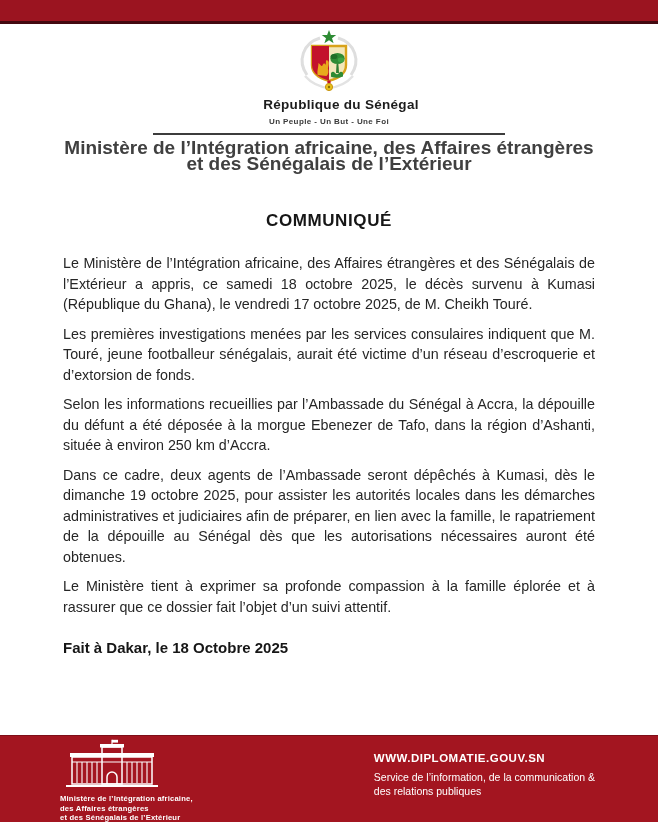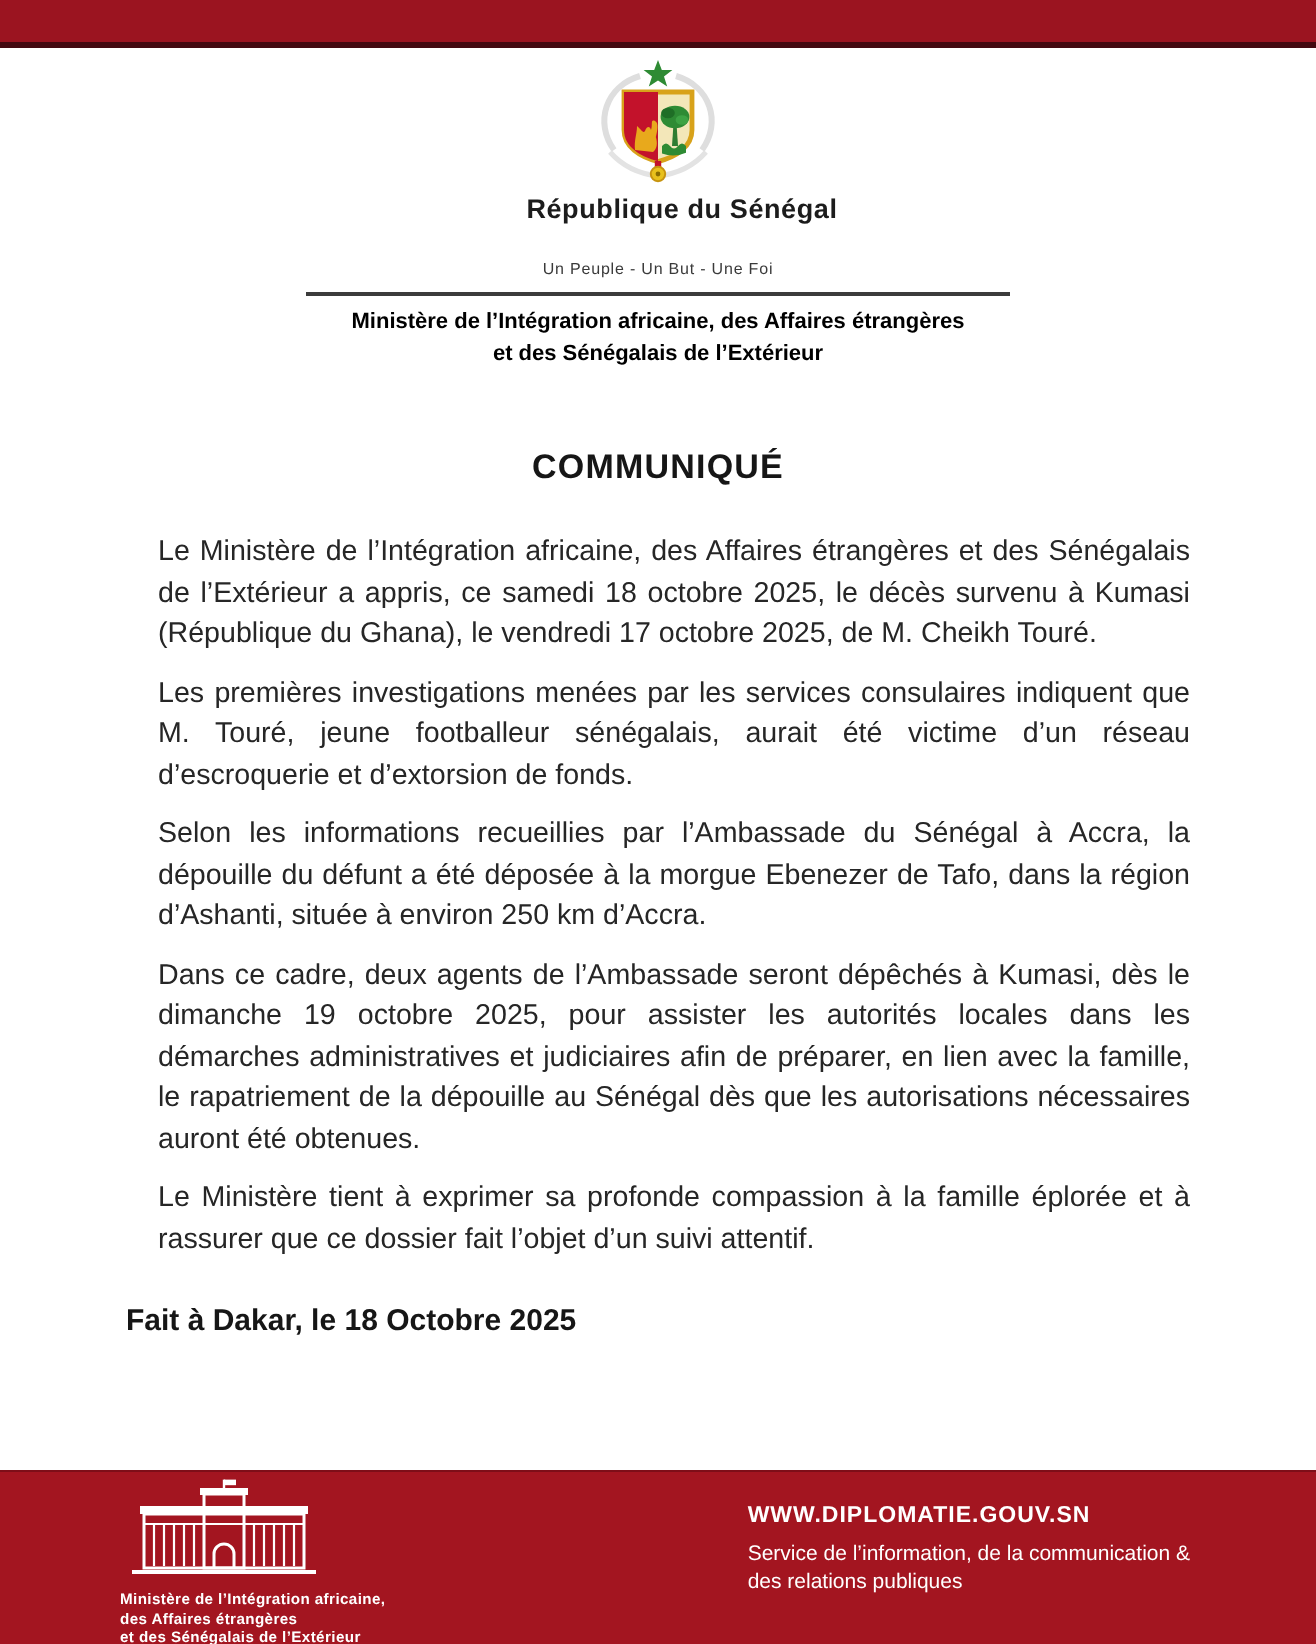--- a/index.html
+++ b/index.html
@@ -28,53 +28,53 @@
   .country-name {
     font-size: 13.5px;
     font-weight: bold;
     color: #1c1c1c;
     letter-spacing: 0.3px;
     margin-top: 2px;
     padding-left: 24px;
   }
   .motto {
     font-size: 8px;
-    font-weight: normal;
+    font-weight: bold;
     color: #3a3a3a;
     letter-spacing: 0.4px;
-    margin-top: 18px;
+    margin-top: 5px;
   }
   .header-rule {
     width: 352px;
     border: none;
     border-top: 2px solid #3c3c3c;
     margin: 7px auto 5px auto;
   }
   .ministry-name {
-    font-size: 11px;
-    font-weight: bold;
-    color: #000000;
+    font-size: 19px;
+    font-weight: bold;
+    color: #404040;
     line-height: 16px;
   }
   
   .doc-title {
     text-align: center;
     font-size: 17px;
     font-weight: bold;
     color: #161616;
     letter-spacing: 0.6px;
     margin-top: 39px;
   }
   
   .doc-body {
     margin: 22px 63px 0 63px;
     color: #262626;
   }
   .doc-body p {
-    margin: 0 0 9px 16px;
+    margin: 0 0 9px 0;
     font-size: 14.3px;
     line-height: 20.5px;
     text-align: justify;
     text-justify: inter-word;
   }
   .dateline {
     margin: 22px 63px 0 63px;
     text-align: left;
     font-size: 15px;
     font-weight: bold;

